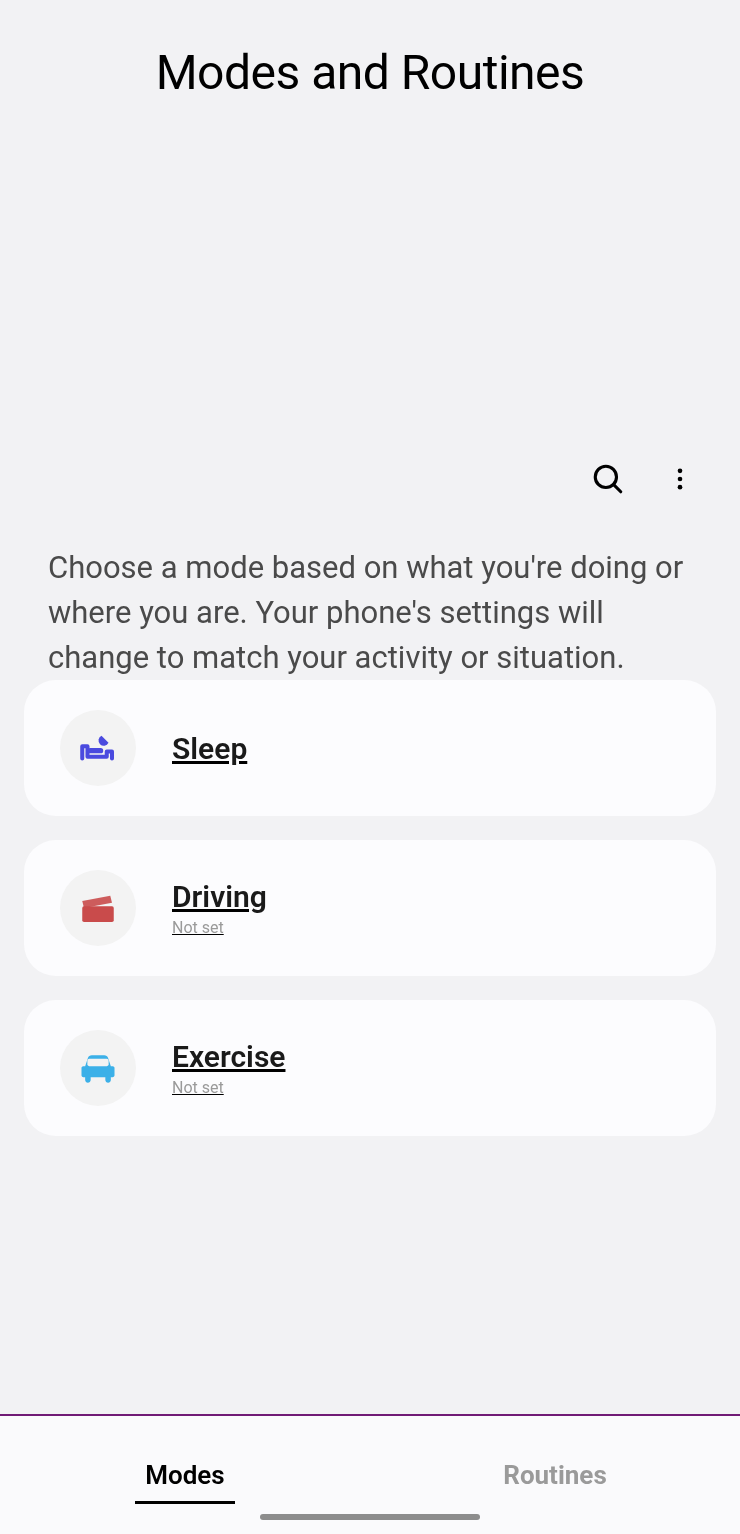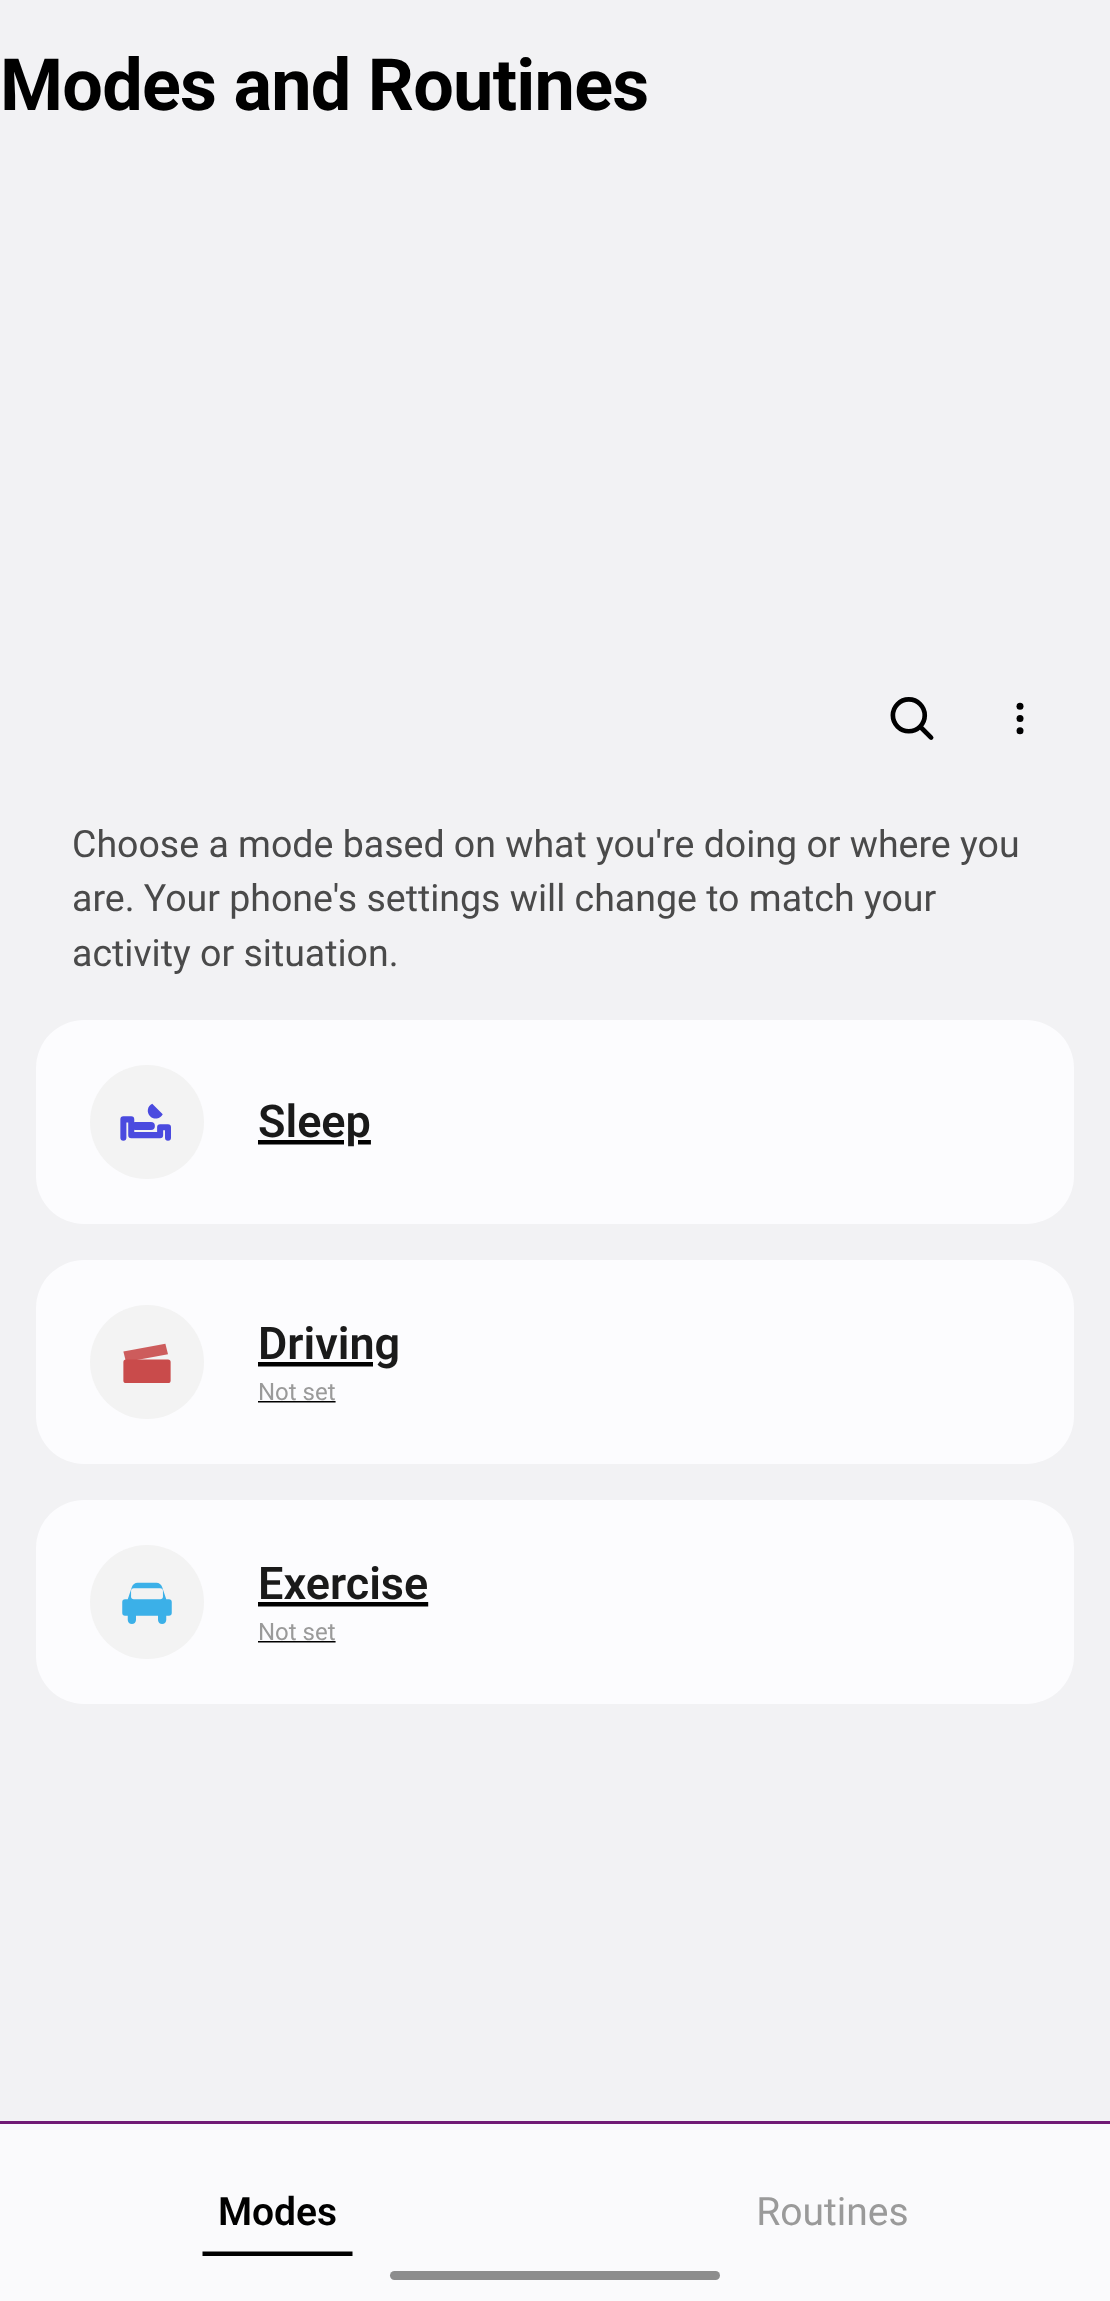--- a/index.html
+++ b/index.html
@@ -5,24 +5,25 @@
     * { box-sizing: border-box; margin: 0; padding: 0; }
     body {
       font-family: -apple-system, BlinkMacSystemFont, "Segoe UI", Roboto, sans-serif;
       background: #f2f2f4;
       width: 740px;
       height: 1534px;
       overflow: hidden;
       position: relative;
     }
     .page-title {
+      text-align: center;
       font-size: 48px;
-      font-weight: 700;
+      font-weight: 400;
       color: #000;
-      padding-top: 28px;
+      padding-top: 44px;
       letter-spacing: -0.5px;
     }
     .toolbar {
       position: absolute;
       top: 460px;
       right: 40px;
       display: flex;
       align-items: center;
       gap: 32px;
     }
@@ -34,21 +35,21 @@
       justify-content: center;
       cursor: pointer;
       background: transparent;
       border: none;
     }
     .description {
       position: absolute;
       top: 546px;
       left: 48px;
       right: 48px;
-      font-size: 25px;
+      font-size: 31px;
       line-height: 1.45;
       color: #4a4a4a;
     }
     .cards {
       position: absolute;
       top: 680px;
       left: 24px;
       right: 24px;
       display: flex;
       flex-direction: column;
@@ -115,21 +116,21 @@
     .nav-item.active::after {
       content: "";
       position: absolute;
       bottom: 30px;
       width: 100px;
       height: 3px;
       background: #000;
     }
     .nav-item.inactive {
       color: #9a9a9a;
-      font-weight: 400;
+      font-weight: 700;
     }
     .home-indicator {
       position: absolute;
       bottom: 14px;
       left: 50%;
       transform: translateX(-50%);
       width: 220px;
       height: 6px;
       background: #8d8d8d;
       border-radius: 3px;

